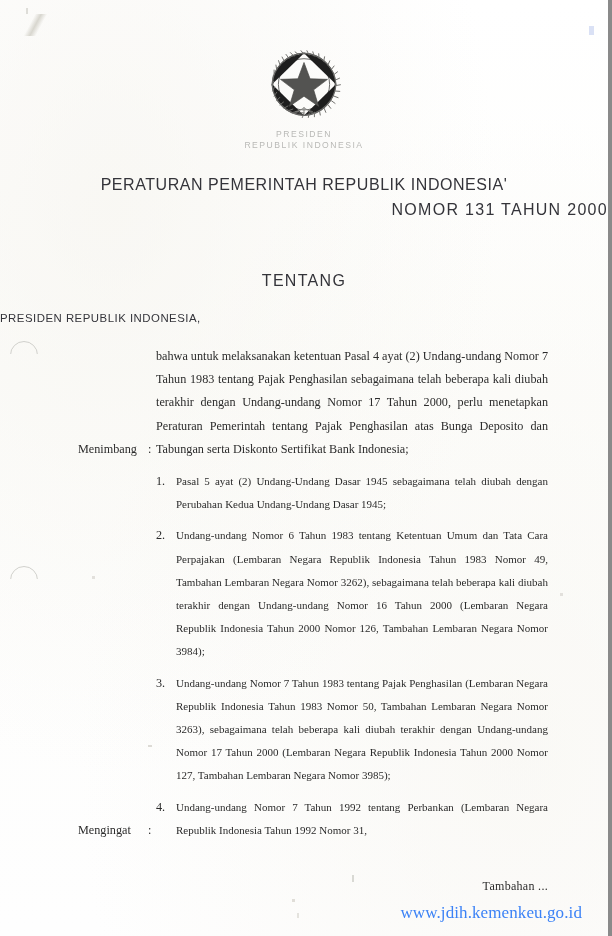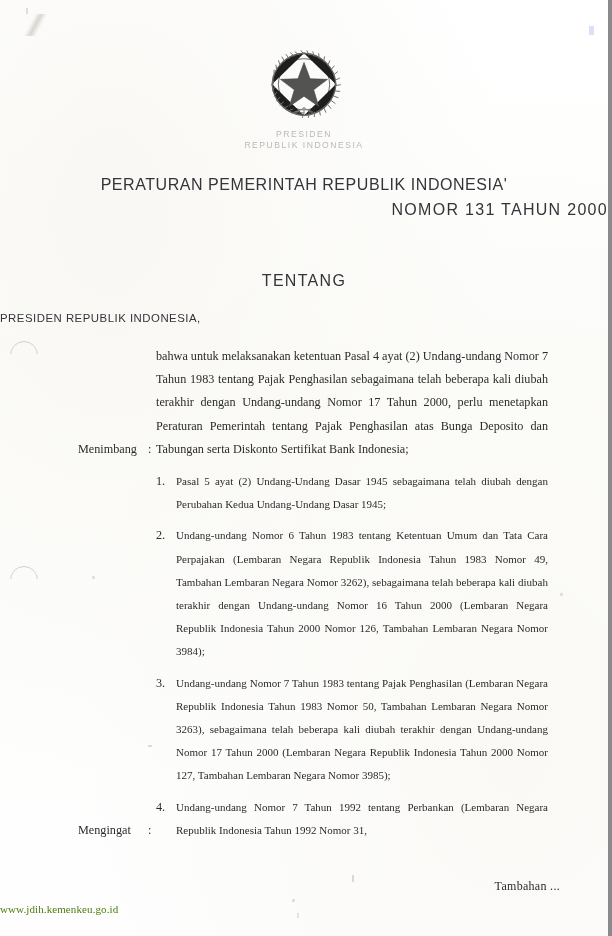--- a/index.html
+++ b/index.html
@@ -149,29 +149,29 @@
 
   
   .continuation {
     position: absolute;
     top: 879px;
     left: 0;
     width: 548px;
     text-align: right;
     font-size: 12px;
     letter-spacing: 0.3px;
-    padding-left: 12px;
   }
   .watermark {
     position: absolute;
     top: 903px;
     left: 0;
     width: 582px;
-    font-size: 11px;
-    color: #4d7c0f;
+    text-align: right;
+    font-size: 17px;
+    color: #3b82f6;
     letter-spacing: 0.1px;
     font-family: "Liberation Serif", serif;
   }
 
   
   .artifact { position: absolute; z-index: 1; pointer-events: none; }
   .punch {
     width: 26px; height: 26px;
     border: 1.3px solid #c9c9c4;
     border-radius: 50%;

